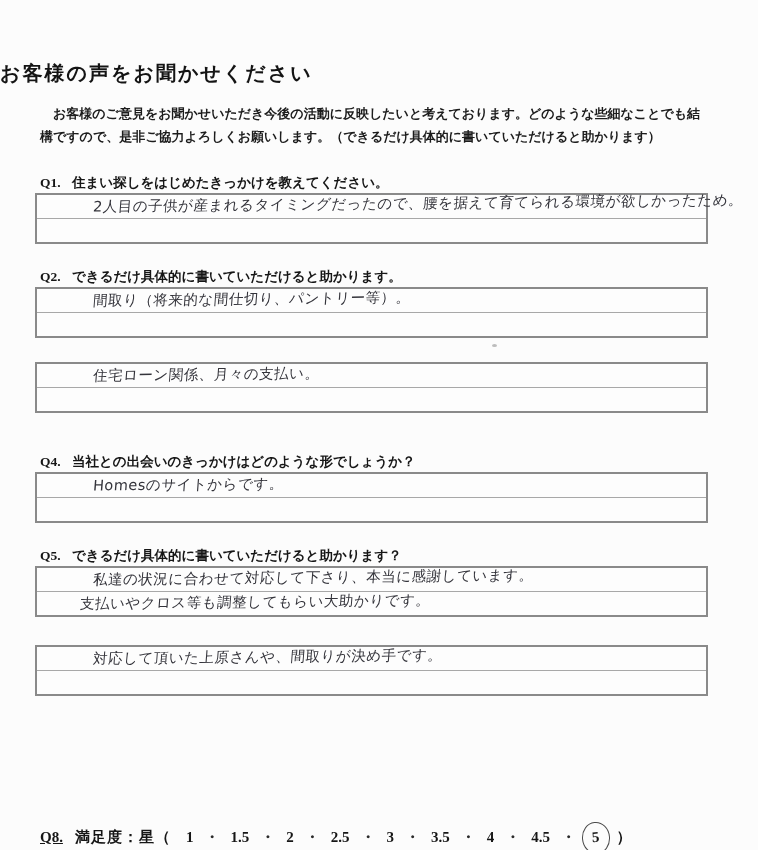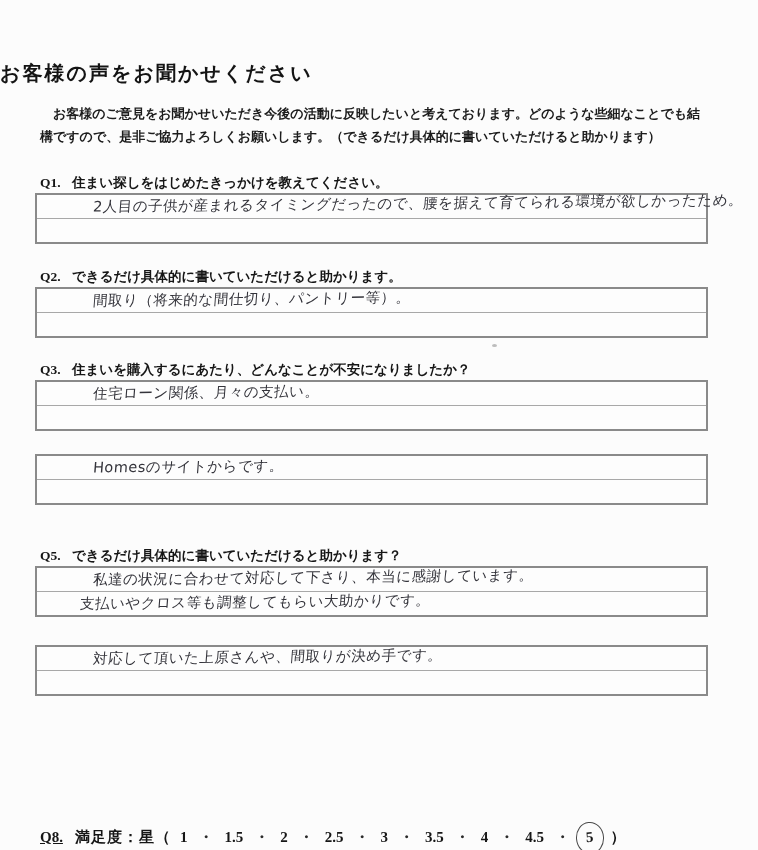--- a/index.html
+++ b/index.html
@@ -84,21 +84,21 @@
     top: 822px;
     left: 40px;
     width: 700px;
     font-size: 15px;
     font-weight: bold;
     color: #161616;
     white-space: nowrap;
     line-height: 26px;
   }
   .q8-num { margin-right: 12px; text-decoration: underline; }
-  .q8-label { letter-spacing: 1px; }
+  .q8-label { margin-right: 6px; letter-spacing: 1px; }
   .scale-value { margin: 0 9px; display: inline-block; }
   .scale-sep { margin: 0 2px; color: #2a2a2a; display: inline-block; }
   .scale-value.circled {
     border: 1.6px solid #4a4a4a;
     border-radius: 50%;
     padding: 1px 9px 3px 9px;
     margin-left: 4px;
     transform: rotate(-5deg);
   }
   .close-paren { margin-left: -2px; }
@@ -138,30 +138,30 @@
     <div class="q-label">
       <span class="q-num">Q2.</span><span class="q-text">できるだけ具体的に書いていただけると助かります。</span>
     </div>
     <div class="answer-box">
       <div class="answer-row1"><span class="hand indent1">間取り（将来的な間仕切り、パントリー等）。</span></div>
       <div class="answer-row2"><span class="hand indent2"></span></div>
     </div>
   </section>
 
   <section class="q-section" style="top:361px">
-    <div class="q-label">
-      <span class="q-num">Q3.</span><span class="q-text">住まいを購入するにあたり、どんなことが不安になりましたか？</span>
-    </div>
     <div class="answer-box">
       <div class="answer-row1"><span class="hand indent1">住宅ローン関係、月々の支払い。</span></div>
       <div class="answer-row2"><span class="hand indent2"></span></div>
     </div>
   </section>
 
   <section class="q-section" style="top:453px">
+    <div class="q-label">
+      <span class="q-num">Q4.</span><span class="q-text">当社との出会いのきっかけはどのような形でしょうか？</span>
+    </div>
     <div class="answer-box">
       <div class="answer-row1"><span class="hand indent1">Homesのサイトからです。</span></div>
       <div class="answer-row2"><span class="hand indent2"></span></div>
     </div>
   </section>
 
   <section class="q-section" style="top:547px">
     <div class="q-label">
       <span class="q-num">Q5.</span><span class="q-text">できるだけ具体的に書いていただけると助かります？</span>
     </div>

